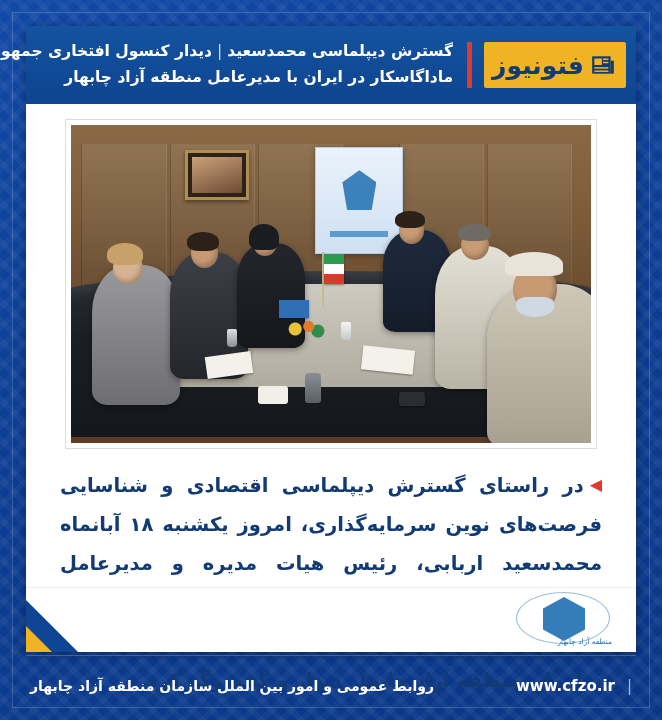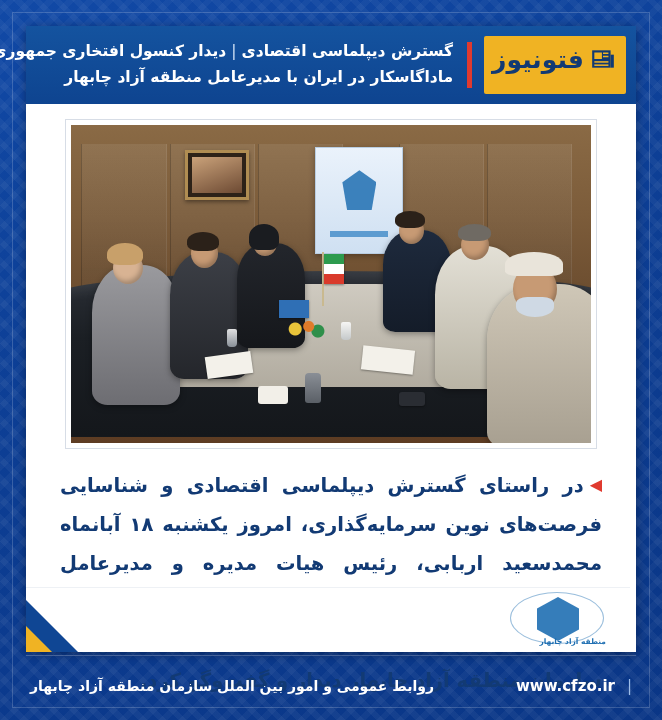--- a/index.html
+++ b/index.html
@@ -52,21 +52,21 @@
     padding: 0 10px 0 14px;
     box-sizing: border-box;
   }
   .brand {
     display: flex;
     align-items: center;
     gap: 6px;
     background: #f0b323;
     color: #10305e;
     height: 46px;
-    padding: 0 10px 12px 8px;
+    padding: 0 10px 0 8px;
     border-radius: 2px;
     margin-left: 12px;
     flex: 0 0 auto;
   }
   .brand-text {
     font-size: 25px;
     font-weight: bold;
     letter-spacing: -0.5px;
     color: #123a74;
     white-space: nowrap;
@@ -274,25 +274,24 @@
   .bullet-arrow {
     display: inline-block;
     color: #e03a2f;
     margin-left: 6px;
     font-size: 16px;
     transform: translateY(-2px);
   }
   
   .footer-strip {
     position: absolute;
-    left: 0; right: 6px; bottom: 0;
+    left: 0; right: 0; bottom: 0;
     height: 64px;
     background: #ffffff;
     border-top: 1px solid #eef1f5;
-    font-weight: bold;
   }
   .corner-fold {
     position: absolute;
     left: 0;
     bottom: 0;
     width: 0; height: 0;
     border-bottom: 52px solid #0f4694;
     border-right: 52px solid transparent;
   }
   .corner-fold-inner {
@@ -394,21 +393,21 @@
           <rect x="12" y="9" width="5" height="1.4" fill="#f0b323"></rect>
           <rect x="4" y="14" width="13" height="1.4" fill="#f0b323"></rect>
           <rect x="4" y="17" width="13" height="1.4" fill="#f0b323"></rect>
           <rect x="19" y="8" width="3" height="12" fill="#123a74"></rect>
         </svg>
         <span class="brand-text">فتونیوز</span>
       </div>
       <div class="brand-divider"></div>
       <div class="headline">
         <div class="headline-line">
-          <span>گسترش دیپلماسی اقتصادی</span><span class="headline-sep">|</span><span>دیدار کنسول افتخاری جمهوری</span>
+          <span>گسترش دیپلماسی محمدسعید</span><span class="headline-sep">|</span><span>دیدار کنسول افتخاری جمهوری</span>
         </div>
         <div class="headline-line">ماداگاسکار در ایران با مدیرعامل منطقه آزاد چابهار</div>
       </div>
     </div>
 
     <div class="photo-wrap">
       <div class="photo">
         <div class="wall"></div>
         <div class="wall-panel" style="left:2%"></div>
         <div class="wall-panel" style="left:19%"></div>

